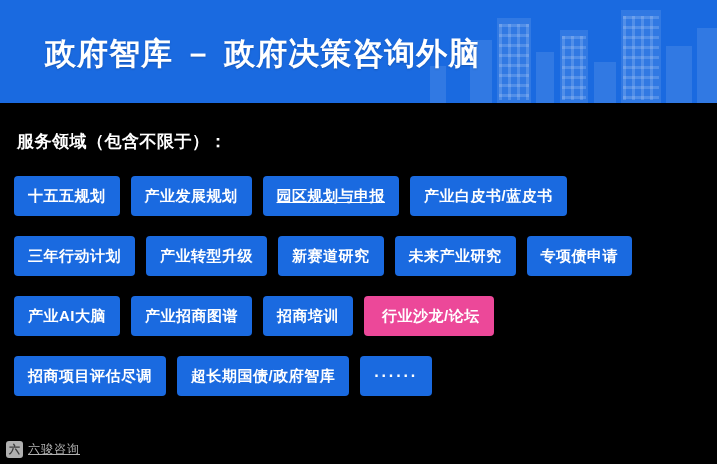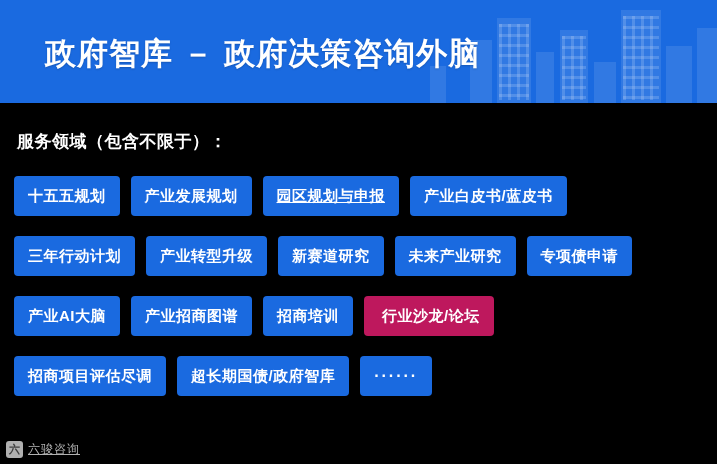--- a/index.html
+++ b/index.html
@@ -156,21 +156,21 @@
         <div class="chip" style="background: rgb(26, 106, 224);">三年行动计划</div>
         <div class="chip" style="background: rgb(26, 106, 224);">产业转型升级</div>
         <div class="chip" style="background: rgb(26, 106, 224);">新赛道研究</div>
         <div class="chip" style="background: rgb(26, 106, 224);">未来产业研究</div>
         <div class="chip" style="background: rgb(26, 106, 224);">专项债申请</div>
       </div>
       <div class="row">
         <div class="chip" style="background: rgb(26, 106, 224);">产业AI大脑</div>
         <div class="chip" style="background: rgb(26, 106, 224);">产业招商图谱</div>
         <div class="chip" style="background: rgb(26, 106, 224);">招商培训</div>
-        <div class="chip" style="background: #be185d; padding-left: 18px;">行业沙龙/论坛</div>
+        <div class="chip" style="background: #ec4899; padding-left: 18px;">行业沙龙/论坛</div>
       </div>
       <div class="row">
         <div class="chip" style="background: rgb(26, 106, 224);">招商项目评估尽调</div>
         <div class="chip" style="background: rgb(26, 106, 224);">超长期国债/政府智库</div>
         <div class="chip dots" style="background: rgb(26, 106, 224);">······</div>
       </div>
     </div>
 
   <div class="watermark">
     <div class="wm-logo">六</div>

